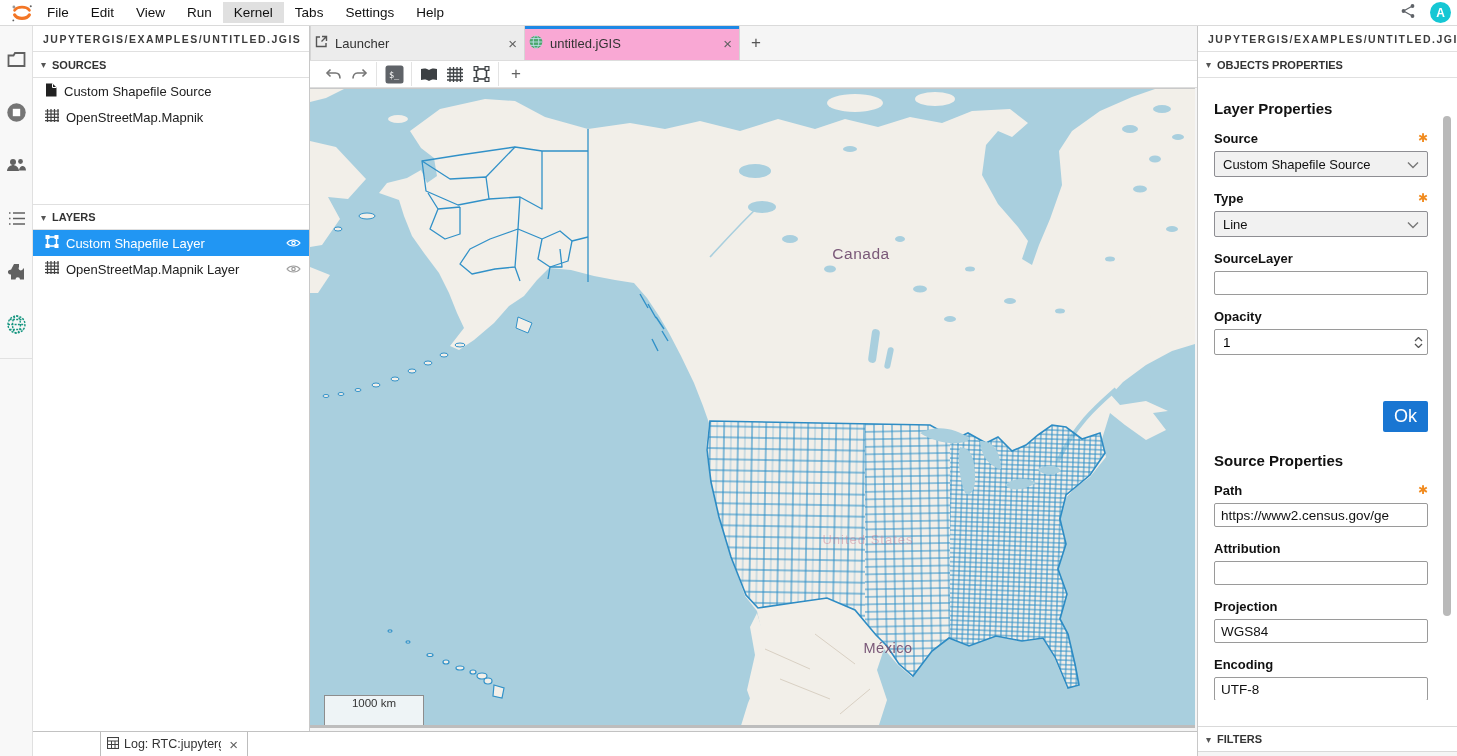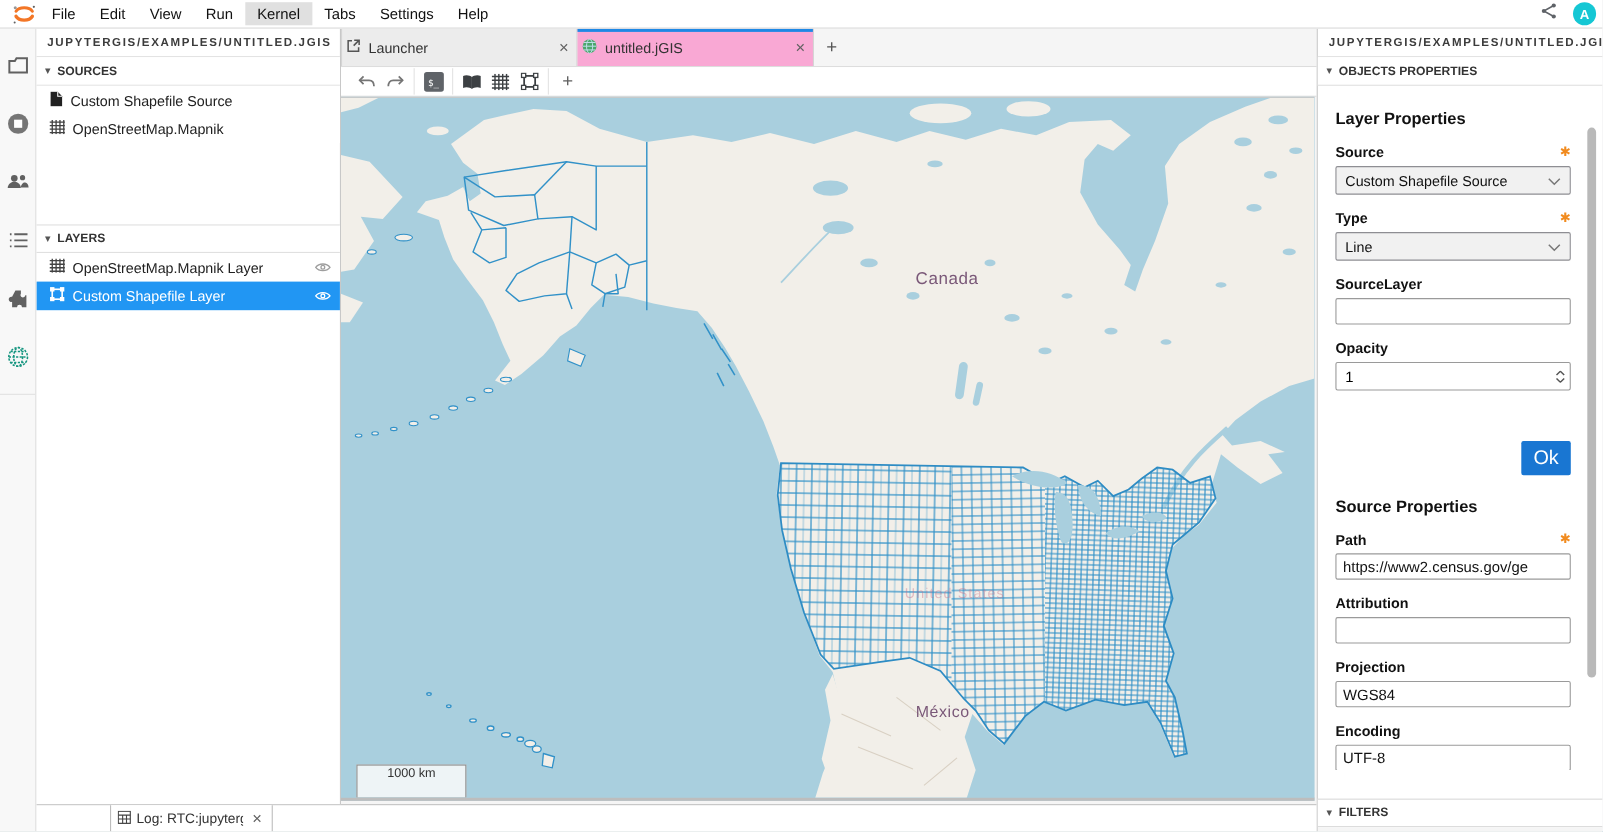--- a/index.html
+++ b/index.html
@@ -44,21 +44,21 @@
   #toolbar { height:27px; background:#fff; border-bottom:1px solid #ddd; display:flex; align-items:center; padding-left:6px; }
   .tb-btn { width:26px; height:24px; display:flex; align-items:center; justify-content:center; }
   .tb-group { display:flex; align-items:center; padding:0 4px; }
   .tb-group + .tb-group { border-left:1px solid #e3e3e3; }
   .tb-plus { font-size:17px; color:#616161; }
 
   
   #map { position:relative; width:885px; height:640px; border-top:1px solid #c9c9c9; border-bottom:3px solid #bdbdbd; background:#a9cfde; overflow:hidden; }
   .map-label { position:absolute; transform:translate(-50%,-50%); color:#7a5878; letter-spacing:0.5px; pointer-events:none; }
   #lbl-canada { left:551px; top:165px; font-size:15.5px; }
-  #lbl-mexico { left:547px; top:559px; font-size:14.5px; }
+  #lbl-mexico { left:578px; top:559px; font-size:14.5px; }
   #lbl-usa { left:558px; top:450px; font-size:13px; color:#c76a84; opacity:0.4; letter-spacing:1px; }
   #scalebar { position:absolute; left:14px; top:606px; width:100px; height:31px; background:rgba(250,250,250,0.85); border:1.5px solid #8d8d8d; font-size:11.5px; color:#333; text-align:center; line-height:14px; }
 
   
   #rightpanel { position:absolute; left:1197px; top:26px; width:260px; height:730px; background:#fff; border-left:1px solid #c8c8c8; z-index:10; }
   #rp-scroll { position:relative; height:622px; overflow:hidden; padding:12px 30px 0 16px; }
   .rp-title { font-size:15px; font-weight:700; color:#111; margin:10px 0 14px 0; }
   .fld { margin-bottom:14px; width:214px; }
   .fld-label { font-size:13px; font-weight:700; color:#111; margin-bottom:5px; display:flex; }
   .req { margin-left:auto; color:#f18b1f; font-size:12px; }
@@ -181,50 +181,50 @@
               <path d="M0,2 H14 M0,5.2 H14 M0,8.4 H14 M0,11.6 H14"></path>
             </g>
           </svg></span>
       <span class="lbl">OpenStreetMap.Mapnik</span>
     </div>
 
     <div class="section-head" id="layers-head">
       <span class="caret">▾</span>
       <span>LAYERS</span>
     </div>
-    <div class="tree-item">
-      <span><svg width="14" height="13" viewBox="0 0 14 13">
-            <g stroke="#424242" stroke-width="1.2">
-              <path d="M2.5,0 V13 M6,0 V13 M9.5,0 V13 M13,0 V13"></path>
-              <path d="M0,2 H14 M0,5.2 H14 M0,8.4 H14 M0,11.6 H14"></path>
-            </g>
-          </svg></span>
-      <span class="lbl">OpenStreetMap.Mapnik Layer</span>
-      <span class="eye">
-          <svg width="15" height="10" viewBox="0 0 15 10">
-            <path d="M1,5 C4,1 11,1 14,5 C11,9 4,9 1,5 Z" fill="none" stroke="#9e9e9e" stroke-width="1.2"></path>
-            <circle cx="7.5" cy="5" r="1.7" fill="none" stroke="#9e9e9e" stroke-width="1.2"></circle>
-          </svg>
-        </span>
-    </div>
     <div class="tree-item selected">
       <span><svg width="14" height="13" viewBox="0 0 14 13">
             <rect x="2.5" y="2" width="9" height="9" fill="none" stroke="#fff" stroke-width="1.5"></rect>
             <g fill="#fff">
               <rect x="0.5" y="0" width="4" height="4"></rect>
               <rect x="9.5" y="0" width="4" height="4"></rect>
               <rect x="0.5" y="9" width="4" height="4"></rect>
               <rect x="9.5" y="9" width="4" height="4"></rect>
             </g>
           </svg></span>
       <span class="lbl">Custom Shapefile Layer</span>
       <span class="eye">
           <svg width="15" height="10" viewBox="0 0 15 10">
             <path d="M1,5 C4,1 11,1 14,5 C11,9 4,9 1,5 Z" fill="none" stroke="#fff" stroke-width="1.2"></path>
             <circle cx="7.5" cy="5" r="1.7" fill="none" stroke="#fff" stroke-width="1.2"></circle>
+          </svg>
+        </span>
+    </div>
+    <div class="tree-item">
+      <span><svg width="14" height="13" viewBox="0 0 14 13">
+            <g stroke="#424242" stroke-width="1.2">
+              <path d="M2.5,0 V13 M6,0 V13 M9.5,0 V13 M13,0 V13"></path>
+              <path d="M0,2 H14 M0,5.2 H14 M0,8.4 H14 M0,11.6 H14"></path>
+            </g>
+          </svg></span>
+      <span class="lbl">OpenStreetMap.Mapnik Layer</span>
+      <span class="eye">
+          <svg width="15" height="10" viewBox="0 0 15 10">
+            <path d="M1,5 C4,1 11,1 14,5 C11,9 4,9 1,5 Z" fill="none" stroke="#9e9e9e" stroke-width="1.2"></path>
+            <circle cx="7.5" cy="5" r="1.7" fill="none" stroke="#9e9e9e" stroke-width="1.2"></circle>
           </svg>
         </span>
     </div>
   </div>
 
   <div id="dock">
     <div id="tabbar">
       <div class="tab inactive">
         <span><svg width="13" height="13" viewBox="0 0 13 13">
               <path d="M5,2 H1.5 V11.5 H11 V8" fill="none" stroke="#555" stroke-width="1.4"></path>

